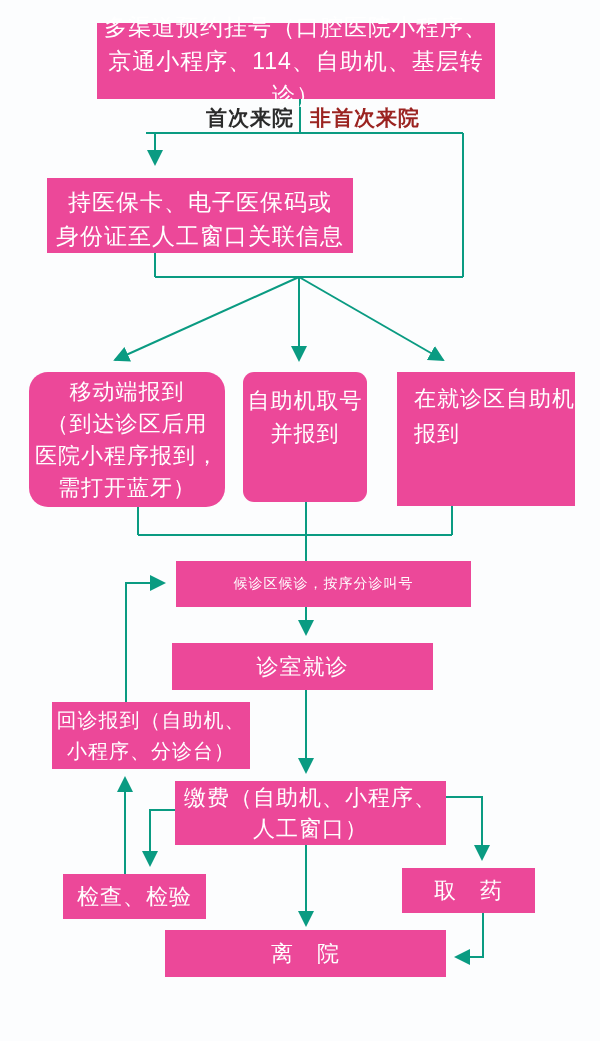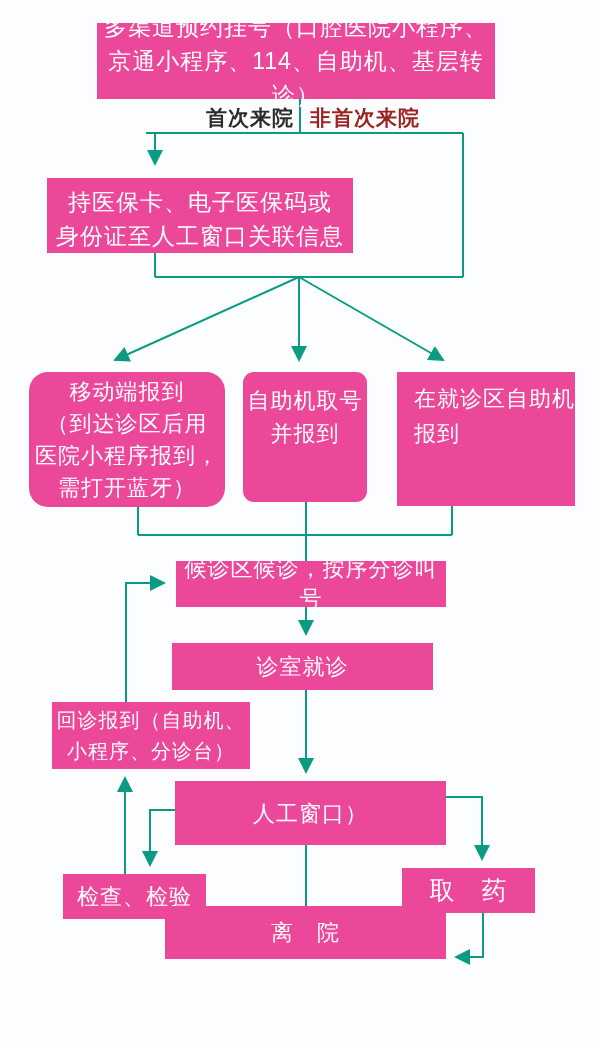--- a/index.html
+++ b/index.html
@@ -19,27 +19,27 @@
   }
   .node span{display:block;}
   .n-register{left:97px;top:23px;width:398px;height:76px;font-size:23px;line-height:34px;}
   .n-link{left:47px;top:178px;width:306px;height:75px;font-size:23px;line-height:34px;justify-content:flex-end;}
   .n-mobile{left:29px;top:372px;width:196px;height:135px;font-size:22px;line-height:32px;border-radius:19px;}
   .n-kiosk{left:243px;top:372px;width:124px;height:130px;font-size:22px;line-height:33px;
            justify-content:flex-start;padding-top:12px;border-radius:11px;}
   .n-window{left:397px;top:372px;width:178px;height:134px;font-size:22px;line-height:35px;
             justify-content:flex-start;align-items:flex-start;text-align:left;
             padding:9px 0 0 17px;}
-  .n-wait{left:176px;top:561px;width:270px;height:46px;font-size:22px;}
+  .n-wait{left:176px;top:561px;width:295px;height:46px;font-size:14px;}
   .n-consult{left:172px;top:643px;width:261px;height:47px;font-size:22px;}
   .n-return{left:52px;top:702px;width:198px;height:67px;font-size:20px;line-height:31px;}
   .n-pay{left:175px;top:781px;width:271px;height:64px;font-size:22px;line-height:31px;}
   .n-check{left:63px;top:874px;width:143px;height:45px;font-size:22px;}
-  .n-med{left:402px;top:868px;width:133px;height:45px;font-size:25px;}
-  .n-leave{left:165px;top:906px;width:281px;height:53px;font-size:22px;}
+  .n-med{left:402px;top:868px;width:133px;height:45px;font-size:22px;}
+  .n-leave{left:165px;top:930px;width:281px;height:47px;font-size:22px;}
   .branch-label{
     position:absolute;z-index:2;font-size:21px;font-weight:600;letter-spacing:1px;
   }
   .label-first{left:206px;top:104px;width:88px;text-align:right;color:#2b2b2b;}
   .label-notfirst{left:310px;top:104px;width:110px;text-align:left;color:#9b2320;}
 </style>
 </head>
 <body>
 
 <div id="canvas">
@@ -123,20 +123,21 @@
   <div class="node n-wait">候诊区候诊，按序分诊叫号</div>
 
   <div class="node n-consult">诊室就诊</div>
 
   <div class="node n-return">
     <span>回诊报到（自助机、</span>
     <span>小程序、分诊台）</span>
   </div>
 
   <div class="node n-pay">
+    <span>缴费（自助机、小程序、</span>
     <span>人工窗口）</span>
   </div>
 
   <div class="node n-check">检查、检验</div>
 
   <div class="node n-med">取　药</div>
 
   <div class="node n-leave">离　院</div>
 
 </div>

